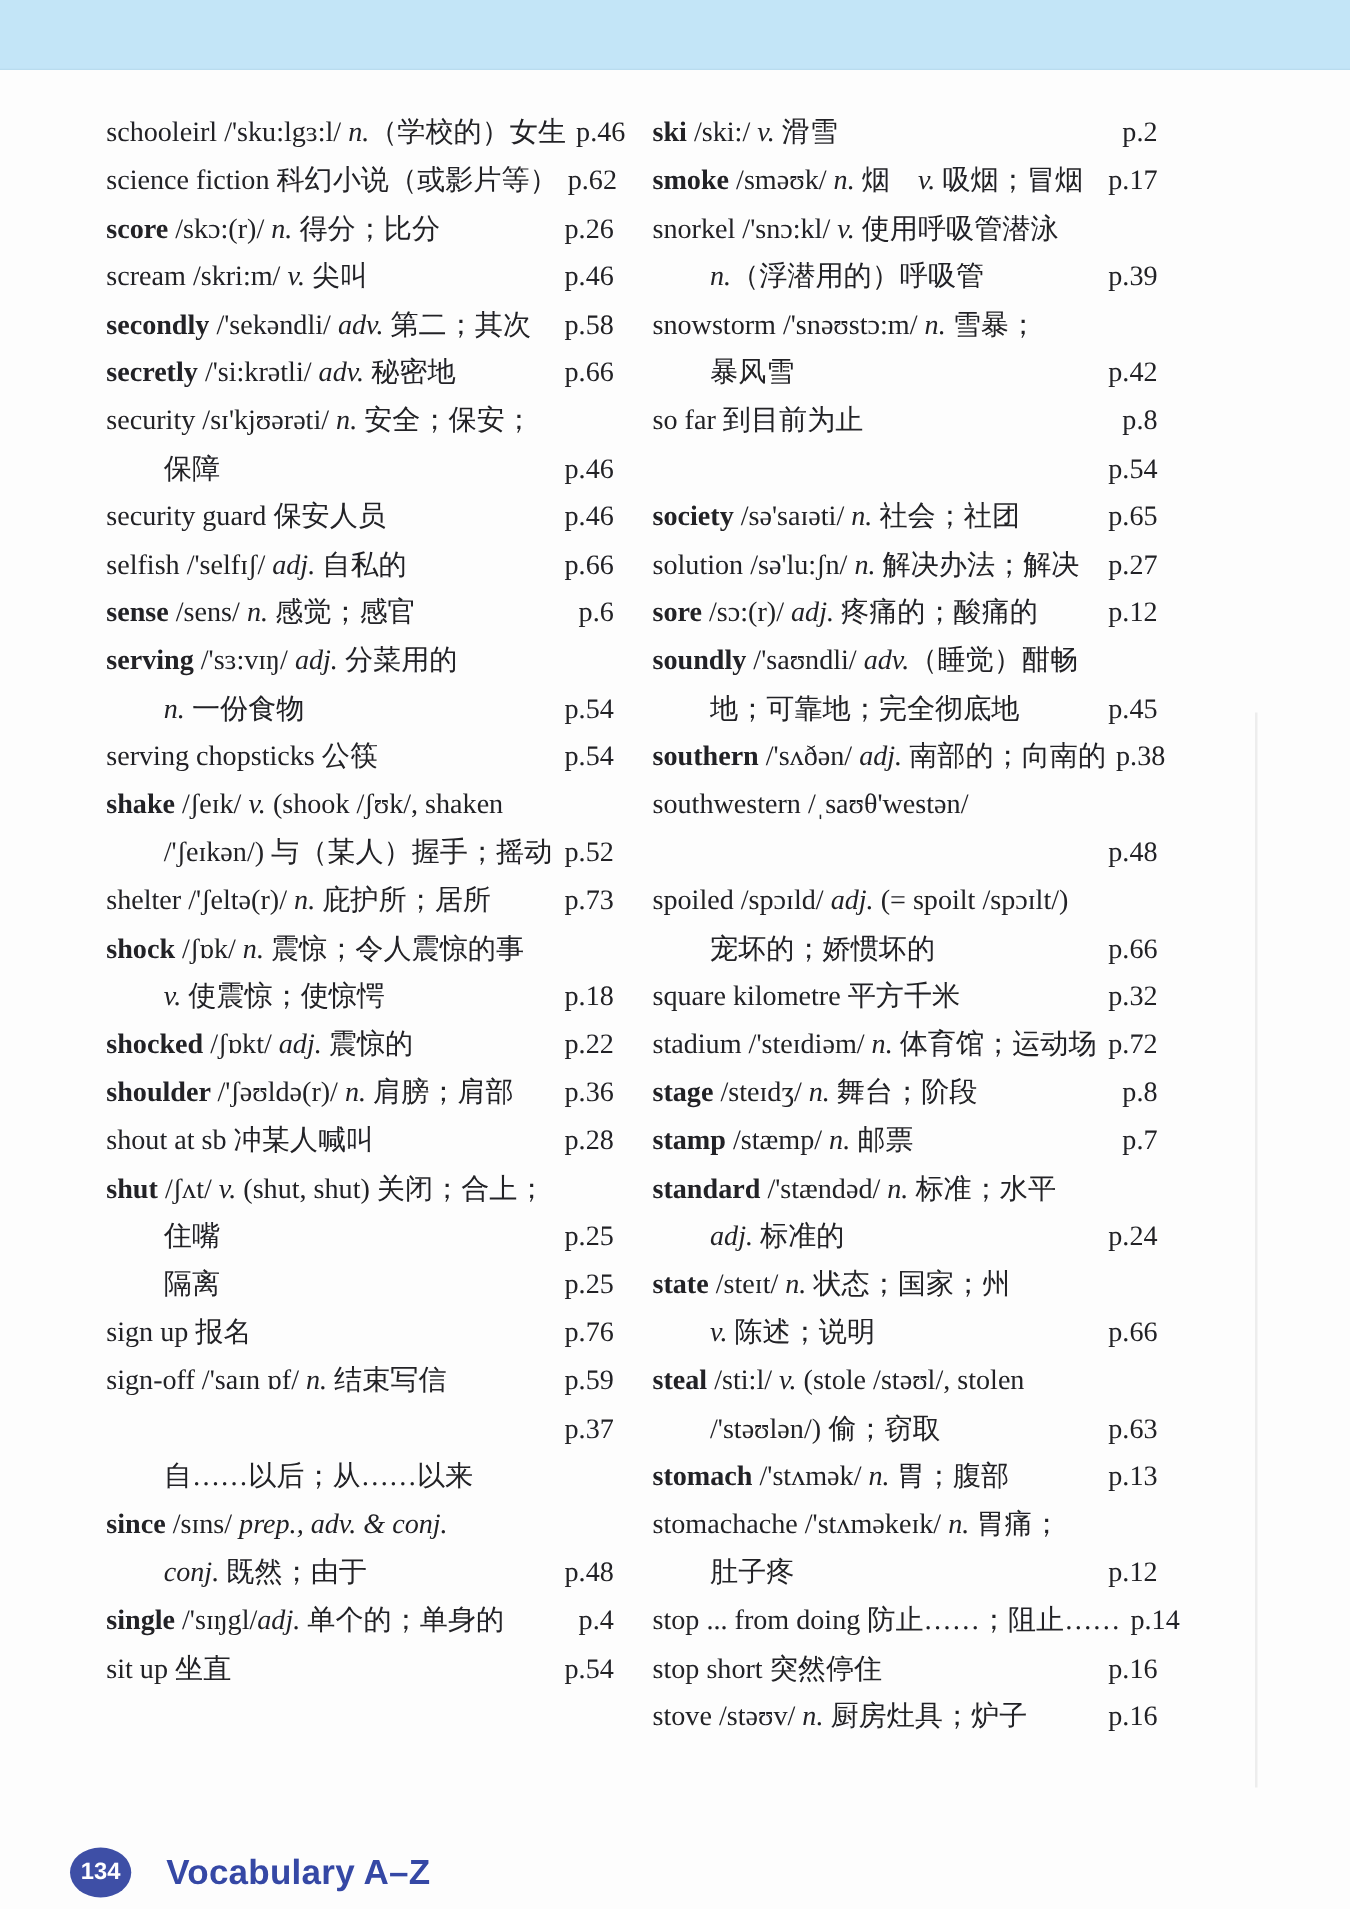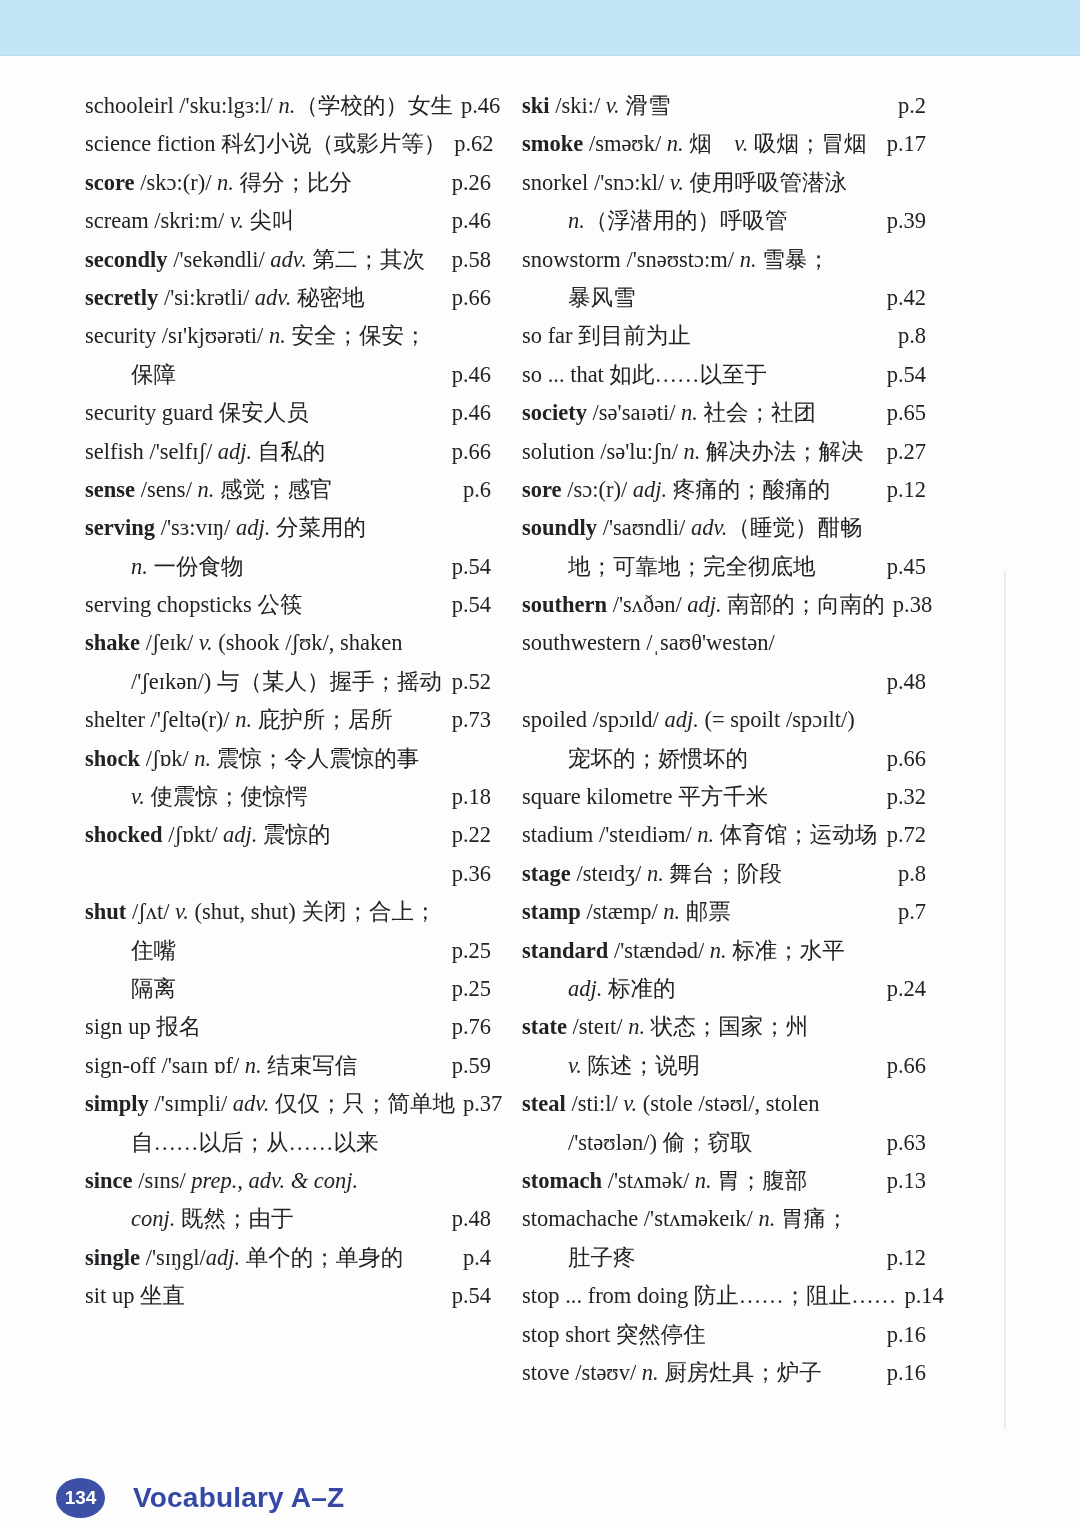--- a/index.html
+++ b/index.html
@@ -132,21 +132,26 @@
     </div>
     <div class="row">
       <span class="txt ind"><span class="seg-i">v.</span><span class="seg-r"> 使震惊；使惊愕</span></span>
       <span class="pg">p.18</span>
     </div>
     <div class="row">
       <span class="txt"><span class="seg-b">shocked </span><span class="seg-r">/ʃɒkt/ </span><span class="seg-i">adj.</span><span class="seg-r"> 震惊的</span></span>
       <span class="pg">p.22</span>
     </div>
     <div class="row">
+      <span class="txt"><span class="seg-b">shoulder </span><span class="seg-r">/'ʃəʊldə(r)/ </span><span class="seg-i">n.</span><span class="seg-r"> 肩膀；肩部</span></span>
       <span class="pg">p.36</span>
+    </div>
+    <div class="row">
+      <span class="txt"><span class="seg-r">shout at sb 冲某人喊叫</span></span>
+      <span class="pg">p.28</span>
     </div>
     <div class="row">
       <span class="txt"><span class="seg-b">shut </span><span class="seg-r">/ʃʌt/ </span><span class="seg-i">v.</span><span class="seg-r"> (shut, shut) 关闭；合上；</span></span>
     </div>
     <div class="row">
       <span class="txt ind"><span class="seg-r">住嘴</span></span>
       <span class="pg">p.25</span>
     </div>
     <div class="row">
       <span class="txt ind"><span class="seg-r">隔离</span></span>
@@ -154,21 +159,20 @@
     </div>
     <div class="row">
       <span class="txt"><span class="seg-r">sign up  报名</span></span>
       <span class="pg">p.76</span>
     </div>
     <div class="row">
       <span class="txt"><span class="seg-r">sign-off </span><span class="seg-r">/'saɪn ɒf/ </span><span class="seg-i">n.</span><span class="seg-r"> 结束写信</span></span>
       <span class="pg">p.59</span>
     </div>
     <div class="row">
-      <span class="txt"><span class="seg-b">simply </span><span class="seg-r">/'sɪmpli/ </span><span class="seg-i">adv.</span><span class="seg-r"> 仅仅；只；简单地</span></span>
       <span class="pg">p.37</span>
     </div>
     <div class="row">
       <span class="txt ind"><span class="seg-r">自……以后；从……以来</span></span>
     </div>
     <div class="row">
       <span class="txt"><span class="seg-b">since </span><span class="seg-r">/sɪns/ </span><span class="seg-i">prep., adv. &amp; conj.</span></span>
     </div>
     <div class="row">
       <span class="txt ind"><span class="seg-i">conj.</span><span class="seg-r"> 既然；由于</span></span>
@@ -204,21 +208,20 @@
     </div>
     <div class="row">
       <span class="txt ind"><span class="seg-r">暴风雪</span></span>
       <span class="pg">p.42</span>
     </div>
     <div class="row">
       <span class="txt"><span class="seg-r">so far 到目前为止</span></span>
       <span class="pg">p.8</span>
     </div>
     <div class="row">
-      <span class="txt"><span class="seg-r">so ... that 如此……以至于</span></span>
       <span class="pg">p.54</span>
     </div>
     <div class="row">
       <span class="txt"><span class="seg-b">society </span><span class="seg-r">/sə'saɪəti/ </span><span class="seg-i">n.</span><span class="seg-r"> 社会；社团</span></span>
       <span class="pg">p.65</span>
     </div>
     <div class="row">
       <span class="txt"><span class="seg-r">solution </span><span class="seg-r">/sə'lu:ʃn/ </span><span class="seg-i">n.</span><span class="seg-r"> 解决办法；解决</span></span>
       <span class="pg">p.27</span>
     </div>

